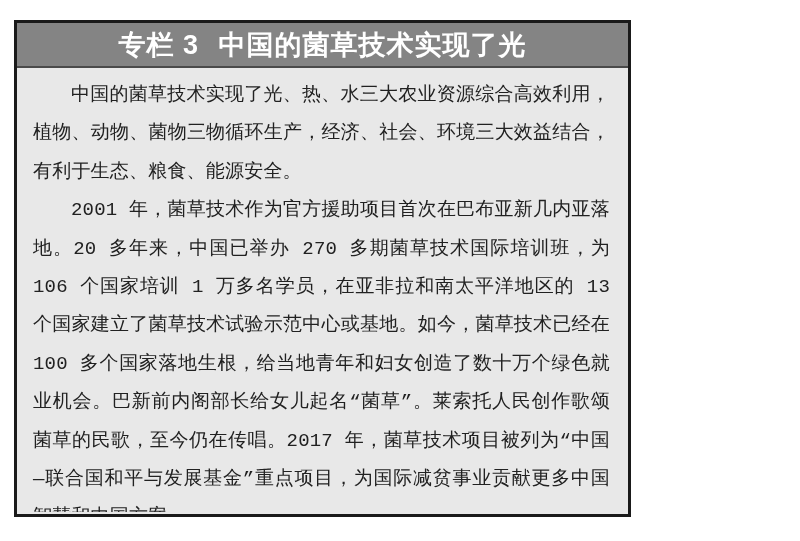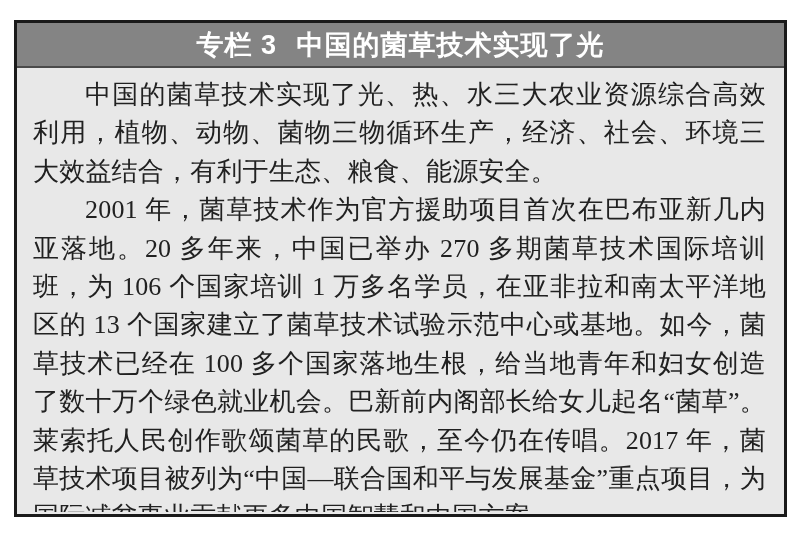--- a/index.html
+++ b/index.html
@@ -17,21 +17,21 @@
     overflow: hidden;
   }
   .page {
     position: relative;
     width: 800px; height: 541px;
     background: var(--page-bg);
   }
   .panel {
     position: absolute;
     left: 14px; top: 20px;
-    width: 773px; height: 497px;
+    width: 617px; height: 497px;
     border: 3px solid var(--border);
     background: var(--body-bg);
   }
   .panel-header {
     height: 45px;
     background: var(--header-bg);
     border-bottom: 2px solid #4a4a4a;
     display: flex;
     align-items: center;
     justify-content: center;
@@ -41,22 +41,22 @@
     font-size: 27px;
     letter-spacing: 1px;
     white-space: nowrap;
   }
   .hdr-prefix { margin-right: 0.72em; }
   .panel-body {
     height: 444px;
     background: var(--body-bg);
     padding: 8px 18px 0 16px;
     color: var(--text);
-    font-family: Liberation Serif, serif;
-    font-size: 26px;
+    font-family: Liberation Mono, monospace;
+    font-size: 19px;
     line-height: 38.4px;
     overflow: hidden;
   }
   .panel-body .para {
     text-indent: 2em;
     text-align: justify;
     text-justify: inter-ideograph;
     letter-spacing: 0.2px;
   }
 </style>

